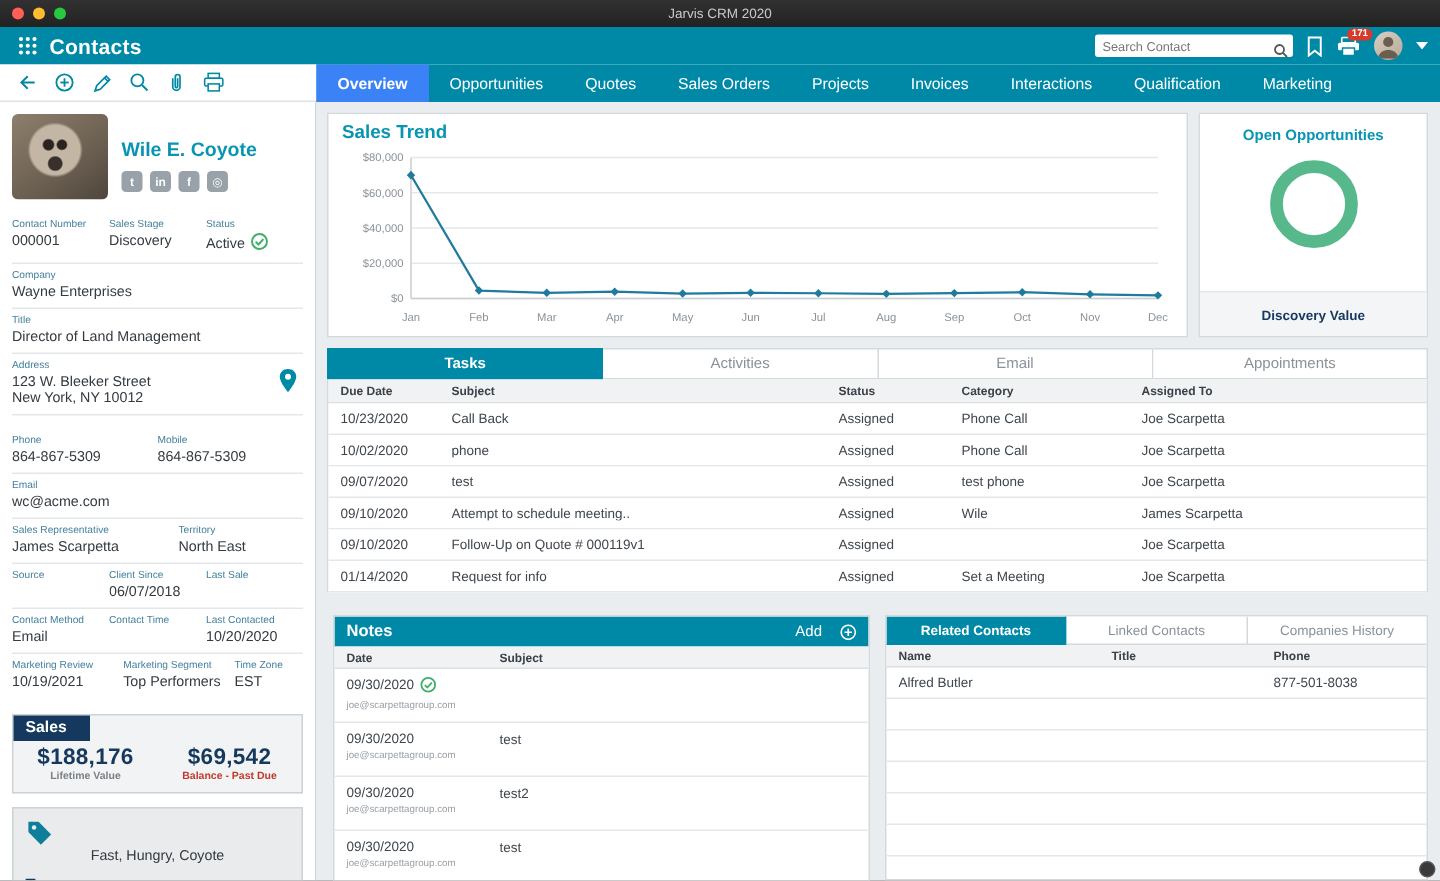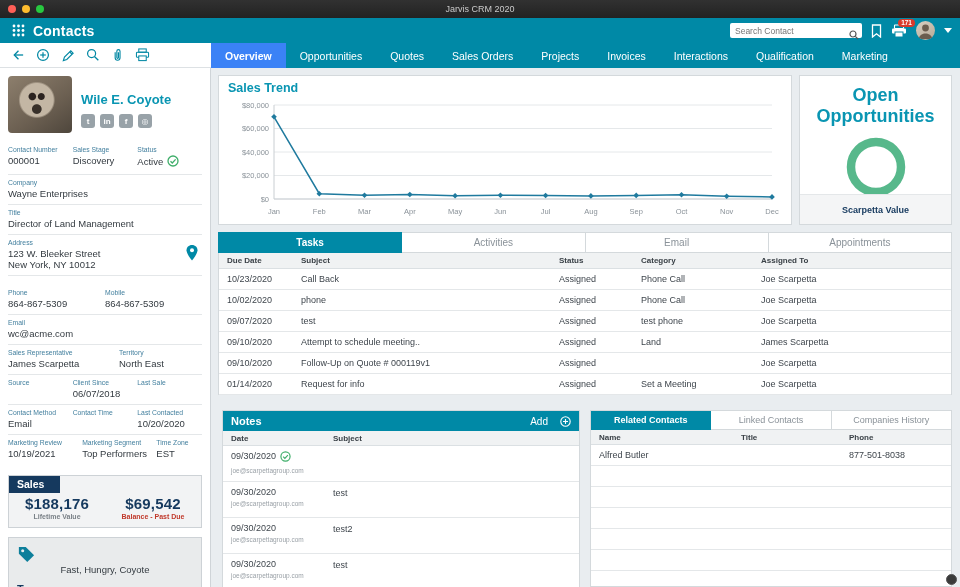--- a/index.html
+++ b/index.html
@@ -68,21 +68,21 @@
 .trend-card{position:absolute;left:7px;top:7px;width:574px;height:150px;background:#fff;border:1px solid #d4d9dc;padding:5px 9px}
 .card-title{color:#0995B2;font-weight:bold;font-size:12.5px}
 #trend-svg{display:block;margin-top:2px}
 #trend-svg .grid{stroke:#e5e8ea;stroke-width:1}
 #trend-svg .axis{stroke:#c9ced2;stroke-width:1}
 #trend-svg .tl{fill:none;stroke:#1F7A9E;stroke-width:1.5}
 #trend-svg .tm{fill:#1F7A9E}
 #trend-svg .ylab{font-size:7.5px;fill:#8a9299;text-anchor:end;font-family:"Liberation Sans",sans-serif}
 #trend-svg .xlab{font-size:7.5px;fill:#8a9299;text-anchor:middle;font-family:"Liberation Sans",sans-serif}
 .opps-card{position:absolute;left:588px;top:7px;width:153px;height:150px;background:#fff;border:1px solid #d4d9dc;text-align:center}
-.opps-title{color:#0995B2;font-weight:bold;font-size:18px;margin-top:9px}
+.opps-title{color:#0995B2;font-weight:bold;font-size:10px;margin-top:9px}
 .donut{margin:8px auto 0;display:block}
 .opps-footer{position:absolute;bottom:0;left:0;right:0;height:30px;background:#f4f5f6;border-top:1px solid #e4e7e9;font-size:9px;font-weight:bold;color:#15395E;display:flex;align-items:center;justify-content:center}
 .task-tabs{position:absolute;left:7px;top:164px;width:734px;height:21px;display:flex}
 .ttab{flex:1;display:flex;align-items:center;justify-content:center;font-size:10px;color:#8a9299;background:#fff;border:1px solid #d4d9dc;border-left:none;cursor:pointer}
 .ttab:first-child{border-left:1px solid #d4d9dc}
 .ttab.active{background:#0089A6;color:#fff;border-color:#0089A6;font-weight:bold}
 .task-table{position:absolute;left:7px;top:185px;width:734px;background:#fff;border-left:1px solid #d4d9dc;border-right:1px solid #d4d9dc}
 .t-head{display:flex;background:#f0f2f3;border-bottom:1px solid #dbe0e3;height:16px;align-items:center}
 .t-head .c{font-size:8px;font-weight:bold;color:#3a4147}
 .t-row{display:flex;background:#fff;border-bottom:1px solid #e4e7e9;height:21px;align-items:center;cursor:pointer}
@@ -430,21 +430,21 @@
           <path class="tm" d="M544.0 97.1L546.8 99.9L544.0 102.7L541.2 99.9Z"></path>
           <text class="xlab" x="544.0" y="117">Dec</text>
         </svg>
     </div>
 
     <div class="opps-card">
       <div class="opps-title">Open Opportunities</div>
       <svg class="donut" width="64" height="64" viewBox="0 0 64 64">
           <circle cx="32" cy="32" r="25" fill="none" stroke="#57B88B" stroke-width="8.5"></circle>
         </svg>
-      <div class="opps-footer">Scarpetta Value</div>
+      <div class="opps-footer">Discovery Value</div>
     </div>
 
     <div class="task-tabs">
       <div class="ttab active">Tasks</div>
       <div class="ttab">Activities</div>
       <div class="ttab">Email</div>
       <div class="ttab">Appointments</div>
     </div>
 
     <div class="task-table">
@@ -473,21 +473,21 @@
         <div class="c c-due">09/07/2020</div>
           <div class="c c-subj">test</div>
           <div class="c c-status">Assigned</div>
           <div class="c c-cat">test phone</div>
           <div class="c c-asgn">Joe Scarpetta</div>
       </div>
       <div class="t-row">
         <div class="c c-due">09/10/2020</div>
           <div class="c c-subj">Attempt to schedule meeting..</div>
           <div class="c c-status">Assigned</div>
-          <div class="c c-cat">Land</div>
+          <div class="c c-cat">Wile</div>
           <div class="c c-asgn">James Scarpetta</div>
       </div>
       <div class="t-row">
         <div class="c c-due">09/10/2020</div>
           <div class="c c-subj">Follow-Up on Quote # 000119v1</div>
           <div class="c c-status">Assigned</div>
           <div class="c c-cat"></div>
           <div class="c c-asgn">Joe Scarpetta</div>
       </div>
       <div class="t-row">

